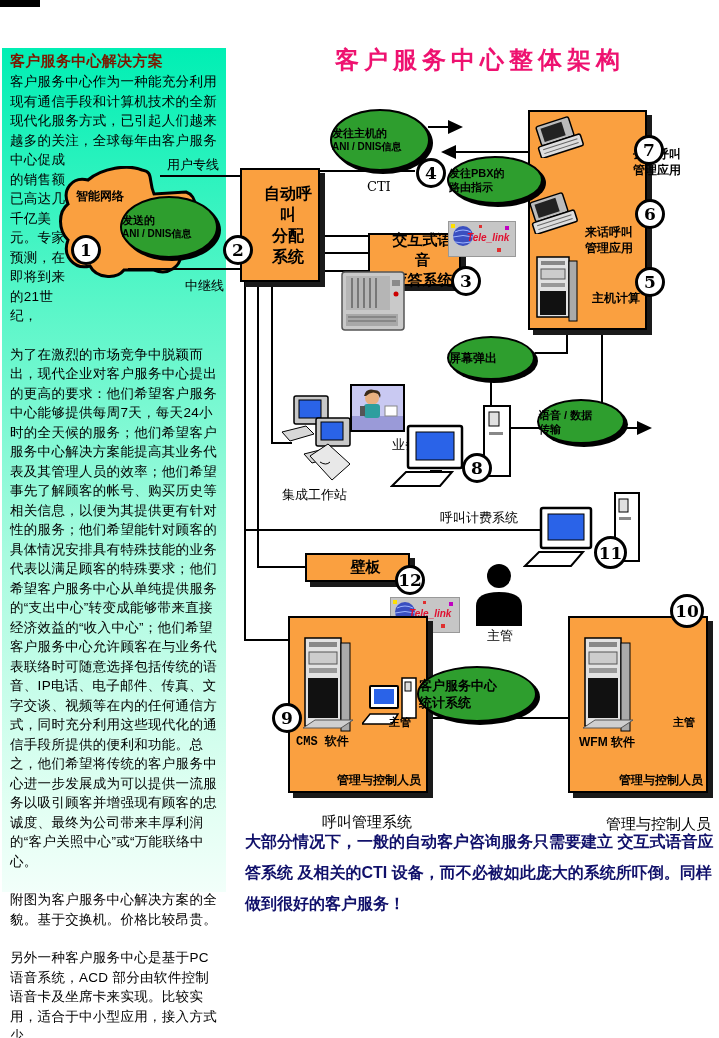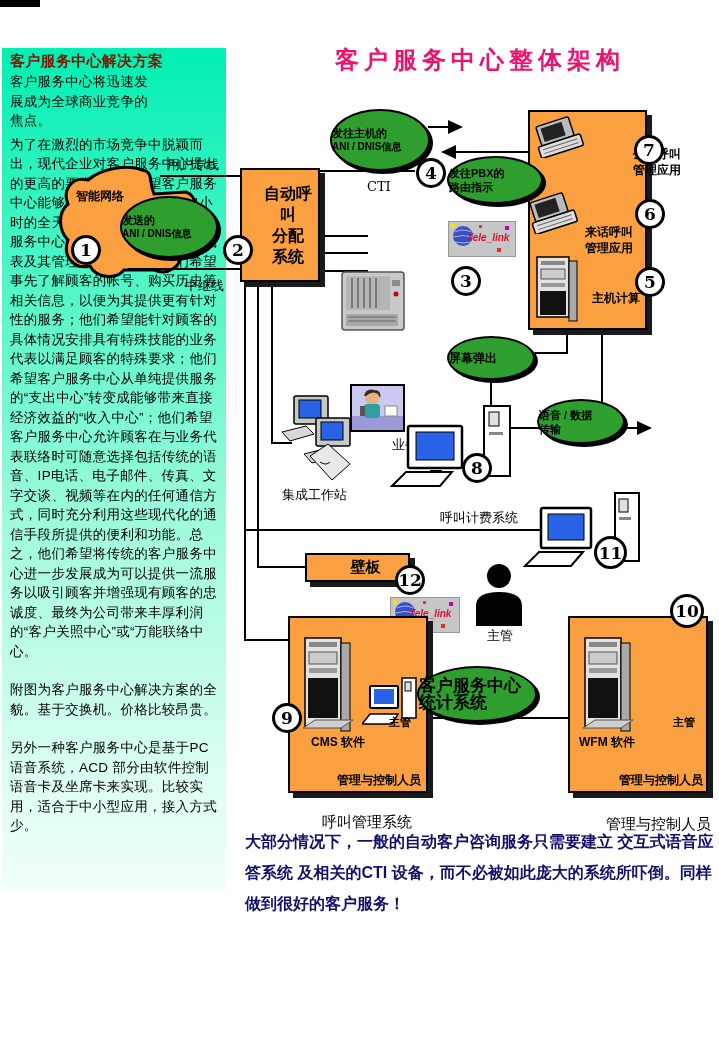--- a/index.html
+++ b/index.html
@@ -38,21 +38,21 @@
 </style>
 </head>
 <body>
 
 <div class="page">
 
   <div class="abs" style="left:0;top:0;width:40px;height:7px;background:#000;"></div>
 
   <div class="sidebar abs">
     <h1>客户服务中心解决方案</h1>
-    <p class="p1c">客户服务中心将迅速发展成为全球商业竞争的焦点。</p>
+    <p><span>客户服务中心作为一种能充分利用现有通信手段和计算机技术的全新现代化服务方式，已引起人们越来越多的关注，全球每年由客户服务中心促成</span><span class="blob-spacer"></span><span>的销售额已高达几千亿美元。专家预测，在即将到来的21世纪，</span></p>
     <p>为了在激烈的市场竞争中脱颖而出，现代企业对客户服务中心提出的更高的要求：他们希望客户服务中心能够提供每周7天，每天24小时的全天候的服务；他们希望客户服务中心解决方案能提高其业务代表及其管理人员的效率；他们希望事先了解顾客的帐号、购买历史等相关信息，以便为其提供更有针对性的服务；他们希望能针对顾客的具体情况安排具有特殊技能的业务代表以满足顾客的特殊要求；他们希望客户服务中心从单纯提供服务的“支出中心”转变成能够带来直接经济效益的“收入中心”；他们希望客户服务中心允许顾客在与业务代表联络时可随意选择包括传统的语音、IP电话、电子邮件、传真、文字交谈、视频等在内的任何通信方式，同时充分利用这些现代化的通信手段所提供的便利和功能。总之，他们希望将传统的客户服务中心进一步发展成为可以提供一流服务以吸引顾客并增强现有顾客的忠诚度、最终为公司带来丰厚利润的“客户关照中心”或“万能联络中心。</p>
     <p>附图为客户服务中心解决方案的全貌。基于交换机。价格比较昂贵。</p>
     <p>另外一种客户服务中心是基于PC语音系统，ACD 部分由软件控制语音卡及坐席卡来实现。比较实用，适合于中小型应用，接入方式少。</p>
   </div>
 
   <div class="abs title">客户服务中心整体架构</div>
 
   <svg class="abs" style="left:58px;top:166px;" width="150" height="118" viewBox="0 0 150 118">
     <path d="M30,14 C14,10 4,24 10,38 C0,46 0,64 10,74 C4,90 16,104 32,100 C38,112 58,114 66,104 L96,104 C110,110 124,100 122,88 L100,78 C92,70 98,58 110,60 L128,54 C140,48 140,30 128,26 L96,28 C90,14 96,6 84,4 C70,-2 44,2 30,14 Z" fill="#FAA040" stroke="#000" stroke-width="3"></path>
   </svg>
@@ -97,20 +97,26 @@
   <div class="lbl" style="left:367px;top:179px;font-family:'DejaVu Serif',serif;">CTI</div>
 
   <div class="obox" style="left:240px;top:168px;width:80px;height:114px;display:flex;align-items:center;justify-content:center;">
     <div class="ttl" style="font-size:16px;line-height:21px;">
       <div>自动呼叫</div>
       <div>分配</div>
       <div>系统</div>
     </div>
   </div>
 
+  <div class="obox" style="left:368px;top:233px;width:93px;height:53px;display:flex;align-items:center;justify-content:center;">
+    <div class="ttl" style="font-size:15px;line-height:20px;">
+      <div>交互式语音</div>
+      <div>应答系统</div>
+    </div>
+  </div>
 
   <div class="obox" style="left:528px;top:110px;width:119px;height:220px;"></div>
   <div class="plbl" style="left:585px;top:146px;margin-left:48px;">
     <div>去话呼叫</div>
     <div>管理应用</div>
   </div>
   <div class="plbl" style="left:585px;top:224px;">
     <div>来话呼叫</div>
     <div>管理应用</div>
   </div>
@@ -278,40 +284,40 @@
     <polygon points="2,92 14,84 52,84 40,92" fill="#CFCFCF" stroke="#555"></polygon>
   </svg>
   <svg class="abs" style="left:362px;top:676px;" width="58" height="50" viewBox="0 0 58 50">
     <rect x="40" y="2" width="14" height="40" fill="#FFF" stroke="#000" stroke-width="1.5"></rect>
     <rect x="43" y="6" width="6" height="9" fill="#DDD" stroke="#000"></rect>
     <rect x="8" y="10" width="28" height="22" rx="1" fill="#FFF" stroke="#000" stroke-width="2"></rect>
     <rect x="12" y="13" width="20" height="15" fill="#2A63E8"></rect>
     <polygon points="0,48 8,38 36,38 30,48" fill="#FFF" stroke="#000" stroke-width="1.5"></polygon>
   </svg>
   <div class="plbl" style="left:389px;top:714px;font-size:11px;">主管</div>
-  <div class="plbl" style="left:311px;top:734px;">CMS 软件</div>
+  <div class="plbl" style="left:296px;top:734px;font-family:Liberation Mono, monospace;">CMS 软件</div>
   <div class="plbl" style="left:337px;top:772px;">管理与控制人员</div>
   <div class="caption" style="left:322px;top:797px;">呼叫管理系统</div>
 
   <div class="obox" style="left:568px;top:616px;width:140px;height:177px;"></div>
   <svg class="abs" style="left:581px;top:636px;" width="56" height="100" viewBox="0 0 56 100">
     <rect x="4" y="2" width="36" height="88" fill="#E2E2E2" stroke="#000" stroke-width="1.5"></rect>
     <rect x="40" y="7" width="9" height="88" fill="#AAA" stroke="#000" stroke-width="1"></rect>
     <rect x="8" y="6" width="28" height="5" fill="#888"></rect>
     <rect x="8" y="16" width="28" height="12" fill="#CCC" stroke="#555"></rect>
     <rect x="8" y="32" width="28" height="5" fill="#999"></rect>
     <rect x="7" y="42" width="30" height="40" fill="#111"></rect>
     <polygon points="2,92 14,84 52,84 40,92" fill="#CFCFCF" stroke="#555"></polygon>
   </svg>
   <div class="plbl" style="left:673px;top:714px;font-size:11px;">主管</div>
   <div class="plbl" style="left:579px;top:734px;">WFM 软件</div>
   <div class="plbl" style="left:619px;top:772px;">管理与控制人员</div>
   <div class="caption" style="left:606px;top:799px;">管理与控制人员</div>
 
-  <div class="oval" style="left:417px;top:666px;width:120px;height:56px;font-size:17px;line-height:17px;">
+  <div class="oval" style="left:417px;top:666px;width:120px;height:56px;font-size:13px;line-height:17px;">
     <div>客户服务中心</div>
     <div>统计系统</div>
   </div>
 
   <div class="num" style="left:71px;top:235px;">1</div>
   <div class="num" style="left:223px;top:235px;">2</div>
   <div class="num" style="left:451px;top:266px;">3</div>
   <div class="num" style="left:416px;top:158px;">4</div>
   <div class="num" style="left:635px;top:267px;">5</div>
   <div class="num" style="left:635px;top:199px;">6</div>

